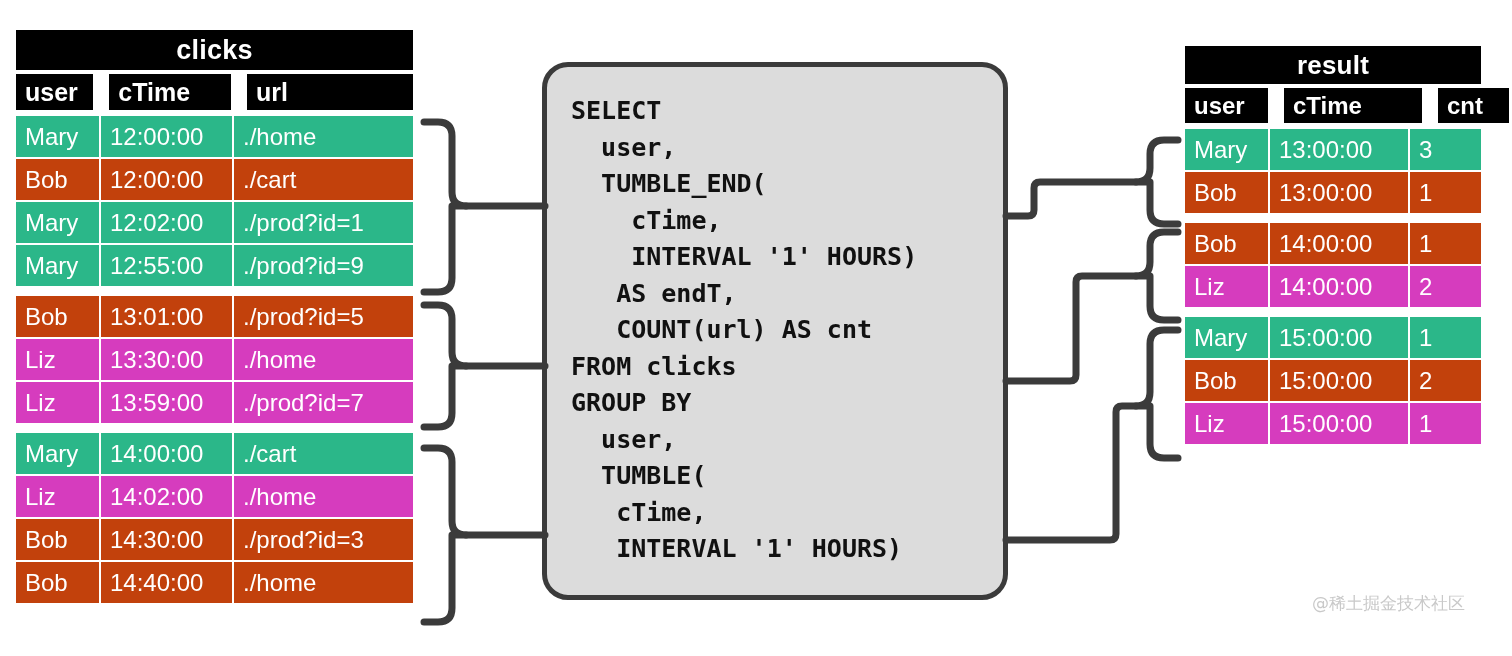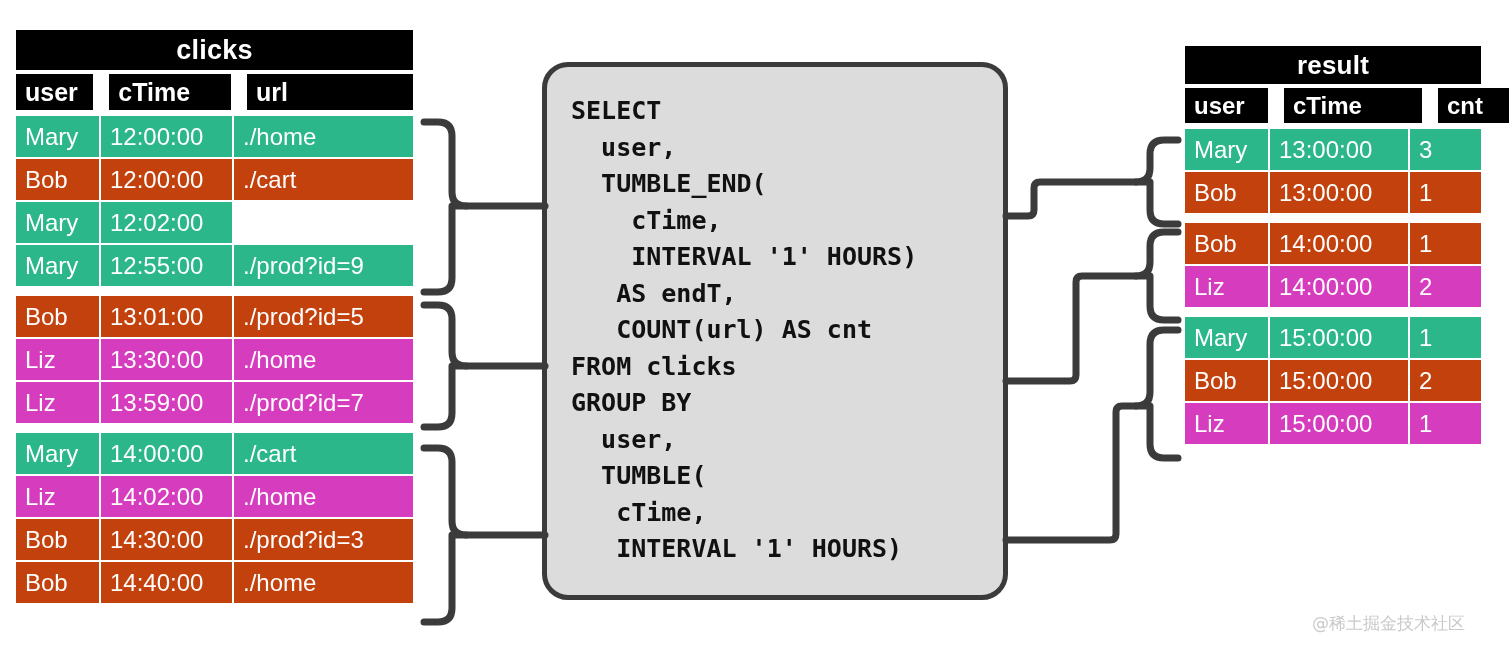--- a/index.html
+++ b/index.html
@@ -70,21 +70,21 @@
     font-size: 25px; line-height: 36.5px;
     color: #111111; white-space: pre;
     font-weight: 600;
   }
 
   
   #wires { position: absolute; left: 0; top: 0; width: 1512px; height: 656px; }
 
   
   #watermark {
-    position: absolute; left: 1312px; top: 612px;
+    position: absolute; left: 1312px; top: 592px;
     font-size: 17px; color: #c9c9c9;
     font-family: "DejaVu Sans", sans-serif;
     white-space: nowrap;
   }
 </style>
 </head>
 <body>
 
 <div id="stage">
 
@@ -103,20 +103,21 @@
             <div class="cell w2 c-green">./home</div>
           </div>
           <div class="row">
             <div class="cell w0 c-blue">Bob</div>
             <div class="cell w1 c-blue">12:00:00</div>
             <div class="cell w2 c-blue">./cart</div>
           </div>
           <div class="row">
             <div class="cell w0 c-green">Mary</div>
             <div class="cell w1 c-green">12:02:00</div>
+            <div class="cell w2 c-green">./prod?id=1</div>
           </div>
           <div class="row">
             <div class="cell w0 c-green">Mary</div>
             <div class="cell w1 c-green">12:55:00</div>
             <div class="cell w2 c-green">./prod?id=9</div>
           </div>
         </div>
         <div class="grp">
           <div class="row">
             <div class="cell w0 c-blue">Bob</div>

